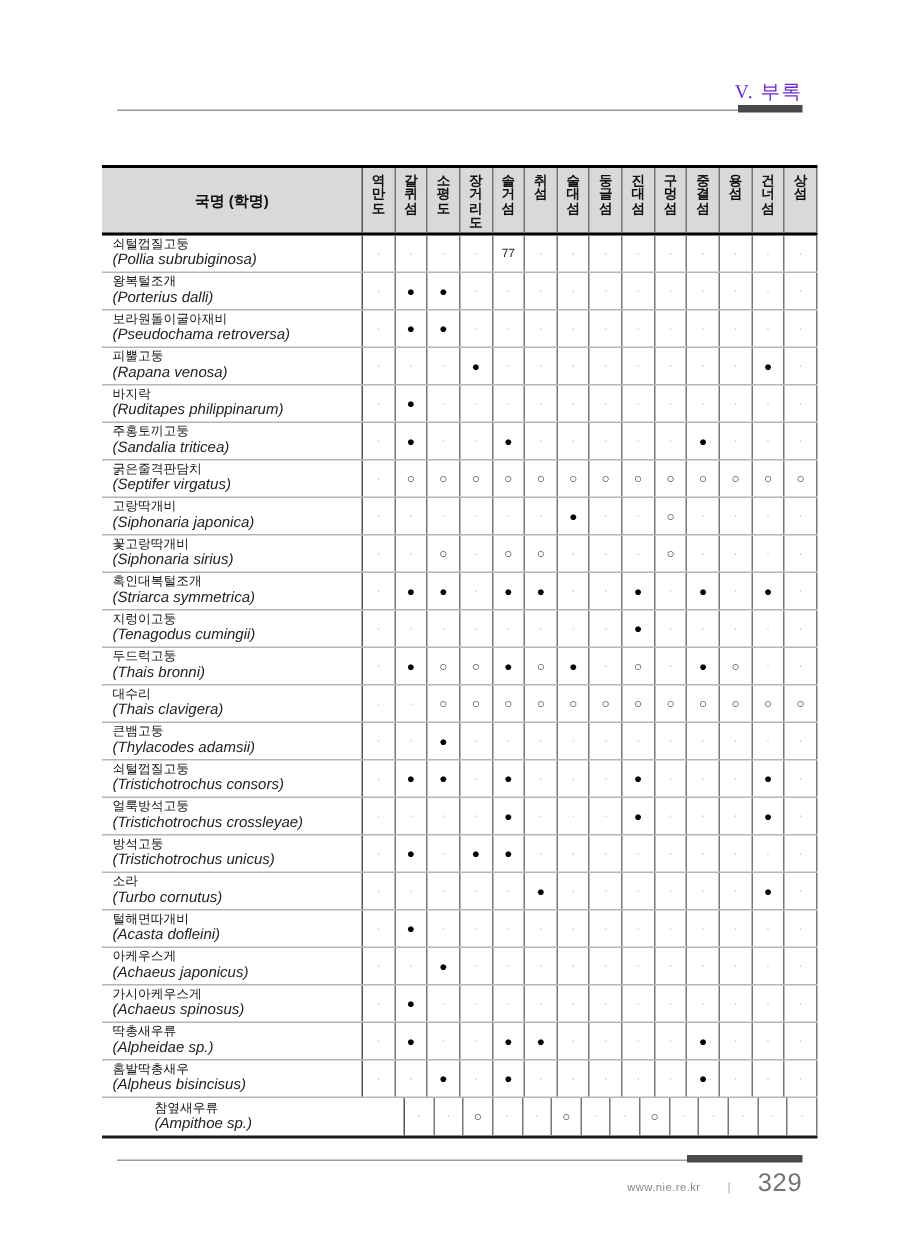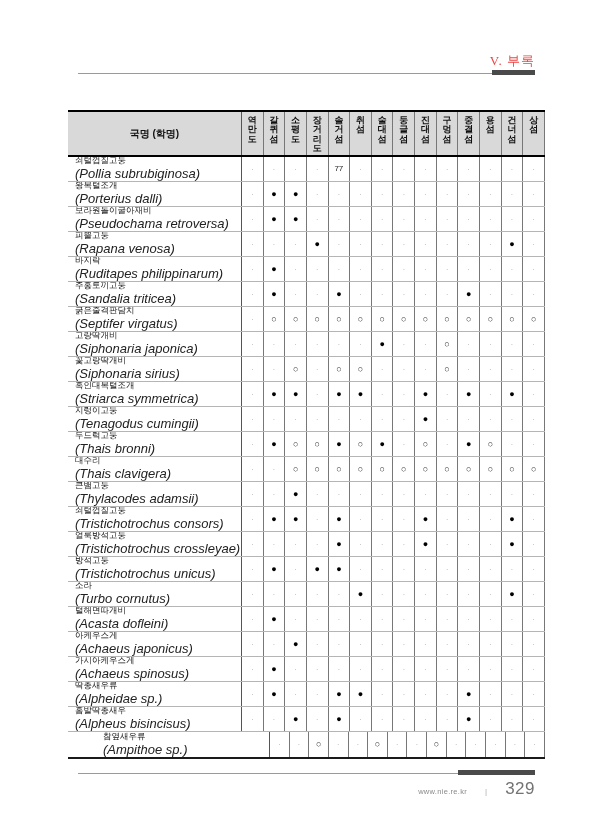--- a/index.html
+++ b/index.html
@@ -2,21 +2,21 @@
 <html><head>
 <meta charset="utf-8">
 <style>
   * { margin:0; padding:0; box-sizing:border-box; }
   html,body { width:614px; height:840px; background:#ffffff;
               font-family:"Liberation Sans", sans-serif; }
   #page { position:relative; width:614px; height:840px; background:#fff; overflow:hidden; }
 
   
   .section-label { position:absolute; top:52px; left:0; width:535px; text-align:right;
-                   font-family:"Liberation Serif", serif; font-size:13px; color:#ef4444;
+                   font-family:"Liberation Serif", serif; font-size:13px; color:#6d28d9;
                    letter-spacing:1px; }
   .header-rule   { position:absolute; left:78px; top:73px; width:414px; height:1px; background:#9a9a9a; }
   .header-rule-accent { position:absolute; left:492px; top:70px; width:43px; height:5px; background:#4a4a4a; }
 
   
   .table { position:absolute; left:68px; top:110px; width:477px;
            border-top:2px solid #000; border-bottom:2px solid #1a1a1a; }
   .thead { display:flex; height:45px; background:#d9d9d9; border-bottom:2px solid #000; }
   .th-name { width:174px; display:flex; align-items:center; justify-content:center;
              font-size:10px; font-weight:bold; color:#111; border-right:1px solid #555; }
@@ -24,21 +24,21 @@
   .th-col { flex:1; display:flex; justify-content:center; padding-top:4px;
             border-right:1px solid #777; }
   .vtext { display:flex; flex-direction:column; align-items:center; }
   .vtext div { font-size:9px; font-weight:bold; color:#111; line-height:1.05; }
 
   .row { display:flex; height:25px; border-bottom:1px solid #b5b5b5; }
   .row:last-child { border-bottom:none;margin-left:28px; }
   .td-name { width:174px; padding-left:7px; display:flex; flex-direction:column;
              justify-content:center; border-right:1px solid #555; overflow:hidden; }
   .kname { font-size:8.5px; color:#111; line-height:1.3; white-space:nowrap; }
-  .sname { font-size:13px; font-style:italic; color:#222; line-height:1.25; white-space:nowrap; }
+  .sname { font-size:10px; font-style:italic; color:#222; line-height:1.25; white-space:nowrap; }
   .td-mark { flex:1; display:flex; align-items:center; justify-content:center;
              border-right:1px solid #777; }
   .m-solid  { font-size:9px;  color:#000; line-height:1; }
   .m-open   { font-size:9px;  color:#333; line-height:1; }
   .m-absent { font-size:7px;  color:#b3b3b3; line-height:1; }
   .m-text   { font-size:8px;  color:#222; line-height:1; }
 
   
   .footer-rule { position:absolute; left:78px; top:773px; width:380px; height:1px; background:#9a9a9a; }
   .footer-rule-accent { position:absolute; left:458px; top:770px; width:77px; height:5px; background:#4a4a4a; }

